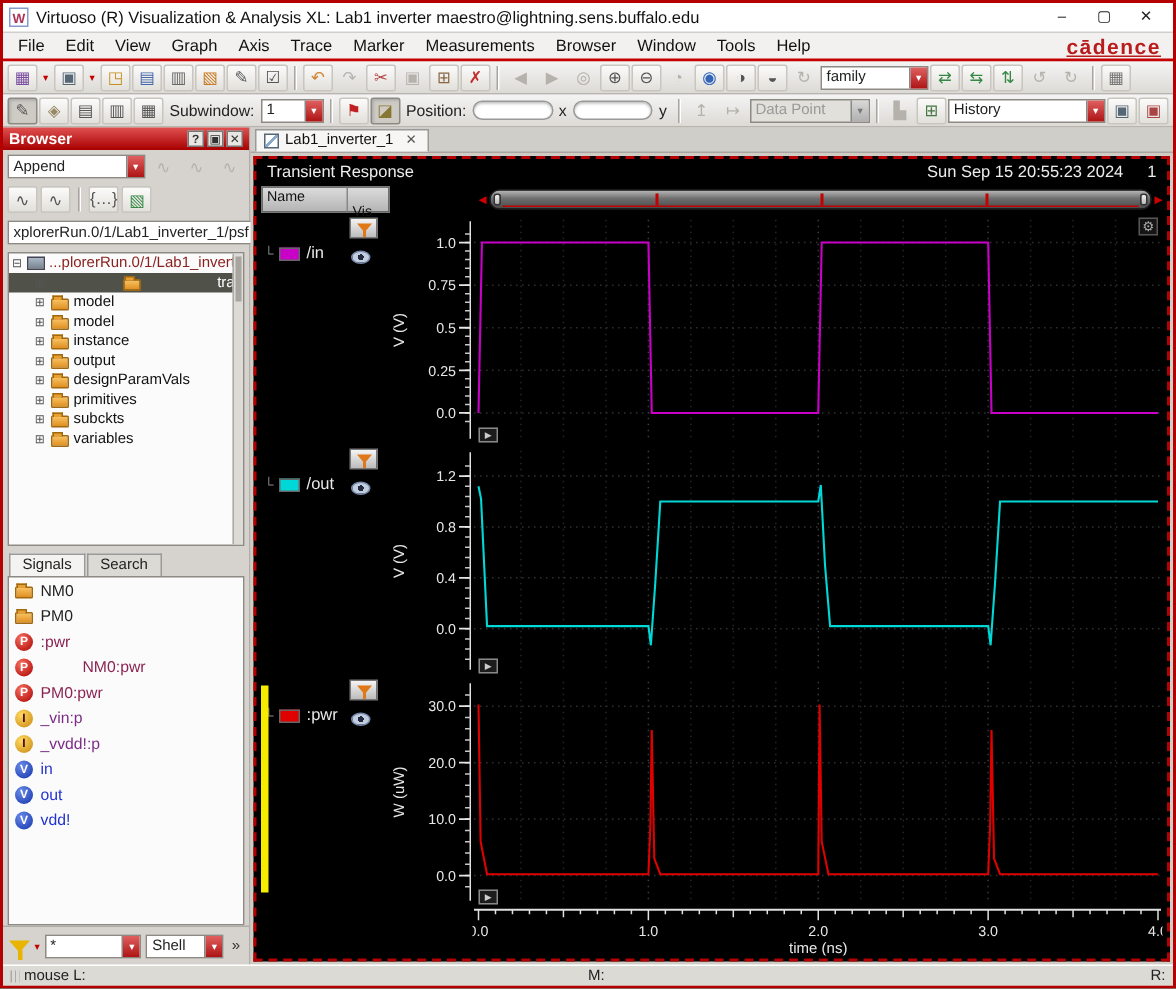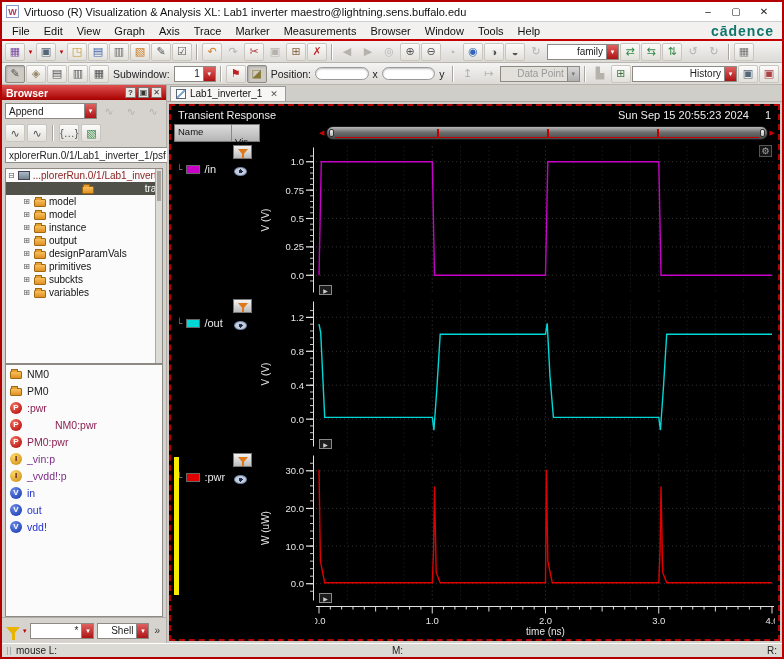--- a/index.html
+++ b/index.html
@@ -12,34 +12,34 @@
   .titlebar { height:20px; background:#ffffff; display:flex; align-items:center; padding:0 4px; gap:5px; border-bottom:1px solid #cfcfcf; }
   .win-icon { width:13px; height:13px; border:1px solid #8899cc; background:#fff; color:#b03355; font-size:9px; font-weight:bold; display:flex; align-items:center; justify-content:center; }
   .title-text { font-size:11px; color:#111; }
   .spacer { flex:1; }
   .win-ctrl { width:28px; height:16px; display:flex; align-items:center; justify-content:center; color:#222; font-size:10px; cursor:default; }
 
   
   .menubar { height:19px; background:#f2f1ef; display:flex; align-items:center; padding:0 4px; border-bottom:2px solid #c40000; }
   .menus { display:flex; gap:2px; }
   .menu-item { padding:1px 6px; font-size:11px; color:#111; }
-  .brand { font-size:14px; font-weight:bold; letter-spacing:1px; color:#0f766e; padding-right:4px; }
+  .brand { font-size:14px; font-weight:bold; letter-spacing:1px; color:#b91c1c; padding-right:4px;text-decoration:underline; }
 
   
   .toolbar { height:22px; display:flex; align-items:center; gap:1px; padding:0 3px; background:linear-gradient(#f4f4f4,#dcdad5); border-bottom:1px solid #b8b5b0; }
   .tb-btn { min-width:20px; height:18px; display:flex; align-items:center; justify-content:center; font-size:11px; color:#555; border:1px solid transparent; border-radius:2px; background:transparent; }
   .tb-btn:not(.dis){ border-color:#c9c6c0; background:linear-gradient(#fbfbfb,#e2e0da); }
   .tb-btn.pressed { background:#cecbc4; border-color:#8d8a84; box-shadow:inset 1px 1px 2px #aaa; }
   .tb-btn.dis { color:#b5b2ac; }
   .tb-drop { width:9px; height:18px; font-size:7px; color:#c40000; display:flex; align-items:center; justify-content:center; }
   .tb-sep { width:2px; height:16px; border-left:1px solid #a8a5a0; border-right:1px solid #fff; margin:0 3px; }
   .tb-label { font-size:10.5px; color:#222; padding:0 3px; }
   .tb-field { height:13px; background:#fff; border:1px solid #999; border-radius:7px; box-shadow:inset 0 1px 2px #bbb; }
   .combo { height:16px; background:#fff; border:1px solid #8d8a84; display:flex; align-items:center; font-size:10px; color:#222; }
-  .combo .combo-val { padding:0 3px; flex:1; white-space:nowrap; overflow:hidden;text-align:right; }
+  .combo .combo-val { padding:0 3px; flex:1; white-space:nowrap; overflow:hidden; }
   .combo .combo-arrow { width:12px; align-self:stretch; background:linear-gradient(#e06060,#ae1414); color:#fff; font-size:7px; display:flex; align-items:center; justify-content:center; border-left:1px solid #888; }
   .combo.dis { background:#e2e0da; color:#999; }
   .combo.dis .combo-arrow { background:linear-gradient(#d8d8d8,#b0b0b0); color:#777; }
 
   
   .main { flex:1; display:flex; min-height:0; }
 
   
   .left-panel { width:165px; display:flex; flex-direction:column; background:#d6d3ce; border-right:1px solid #b0ada8; }
   .panel-title { height:15px; background:linear-gradient(#e05050,#a80000); color:#fff; font-weight:bold; font-size:10.5px; display:flex; align-items:center; padding:0 4px; gap:3px; }
@@ -321,20 +321,24 @@
               <span>subckts</span>
             </div>
             <div class="tree-row">
               <span class="tw">⊞</span>
               <span class="folder-icon"></span>
               <span>variables</span>
             </div>
           </div>
         <div class="vscroll"></div>
       </div>
+      <div class="tabs-row" id="browser-tabs">
+          <div class="ltab active">Signals</div>
+          <div class="ltab">Search</div>
+        </div>
       <div class="signals-box">
         <div id="signals">
             <div class="sig-row">
               <span class="folder-icon"></span>
               <span style="color: rgb(34, 34, 34);">NM0</span>
             </div>
             <div class="sig-row">
               <span class="folder-icon"></span>
               <span style="color: rgb(34, 34, 34);">PM0</span>
             </div>

